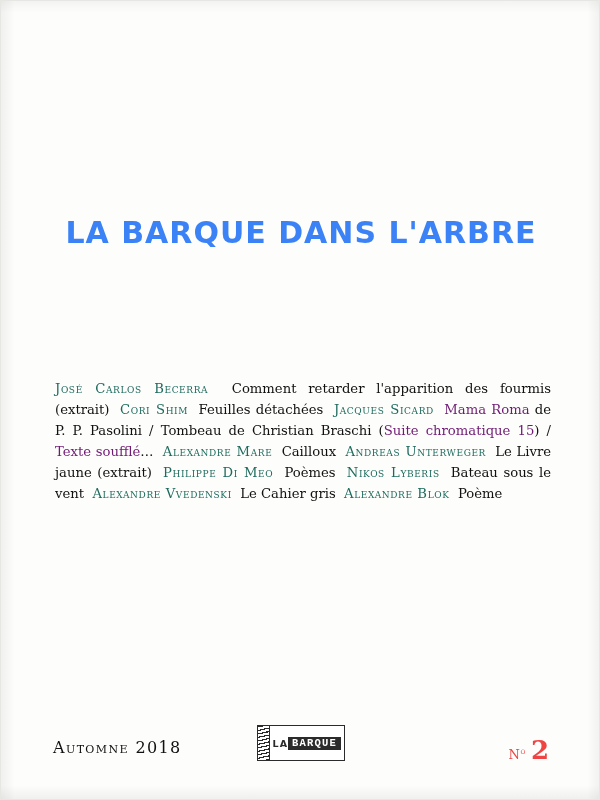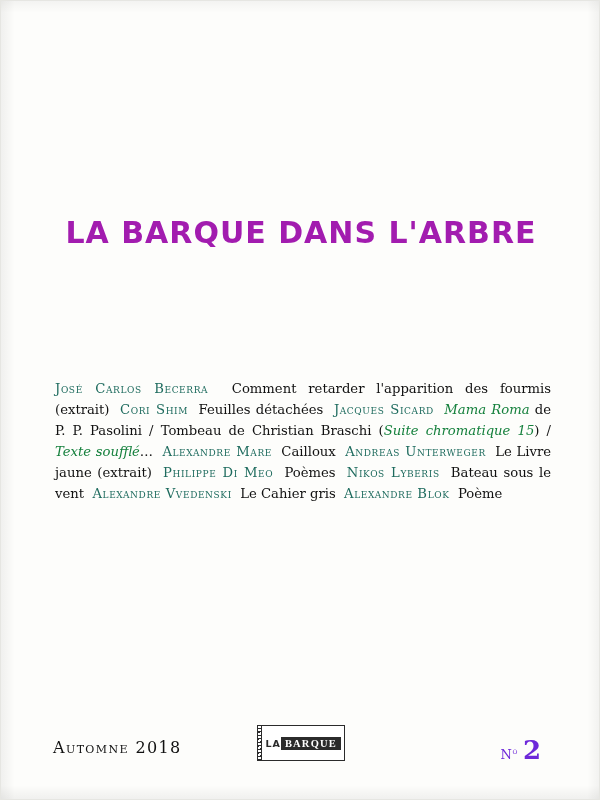--- a/index.html
+++ b/index.html
@@ -37,21 +37,21 @@
   .cover-title {
     position: absolute;
     top: 214px;
     left: 0;
     width: 600px;
     text-align: center;
     font-family: "DejaVu Sans", sans-serif;
     font-weight: bold;
     font-size: 30px;
     letter-spacing: 1.0px;
-    color: #a21caf;
+    color: #3b82f6;
     white-space: nowrap;
   }
 
   .toc {
     position: absolute;
     top: 377px;
     left: 54px;
     width: 496px;
     font-family: "DejaVu Serif", serif;
     font-size: 13.2px;
@@ -65,22 +65,21 @@
   .author {
     color: #1e6b5e;
     font-variant: small-caps;
     font-weight: normal;
     letter-spacing: 0.6px;
   }
   .work {
     color: #111111;
   }
   .work-italic {
-    color: #15803d;
-    font-style: italic;
+    color: #701a75;
   }
   .sep { color: #111111; }
 
   .footer {
     position: absolute;
     left: 0;
     bottom: 0;
     width: 600px;
     height: 110px;
   }
@@ -126,36 +125,36 @@
   }
   .logo-la {
     font-family: "DejaVu Sans", sans-serif;
     font-weight: bold;
     font-size: 9.5px;
     letter-spacing: 1px;
     color: #2b2b2b;
     line-height: 11px;
   }
   .logo-barque {
-    font-family: Liberation Serif, serif;
+    font-family: Liberation Mono, monospace;
     font-weight: bold;
     font-size: 10.5px;
     letter-spacing: 1.2px;
     color: #ffffff;
     background: #2b2b2b;
     line-height: 13px;
     padding: 0 4px;
     margin-top: 1px;
   }
   .issue {
     position: absolute;
-    right: 60px;
+    right: 52px;
     bottom: 36px;
     font-family: "DejaVu Serif", serif;
-    color: #6d28d9;
+    color: #ef4444;
     display: flex;
     align-items: baseline;
     justify-content: center;
   }
   .issue-no {
     font-variant: small-caps;
     font-size: 13px;
     letter-spacing: 0.5px;
     position: relative;
   }

